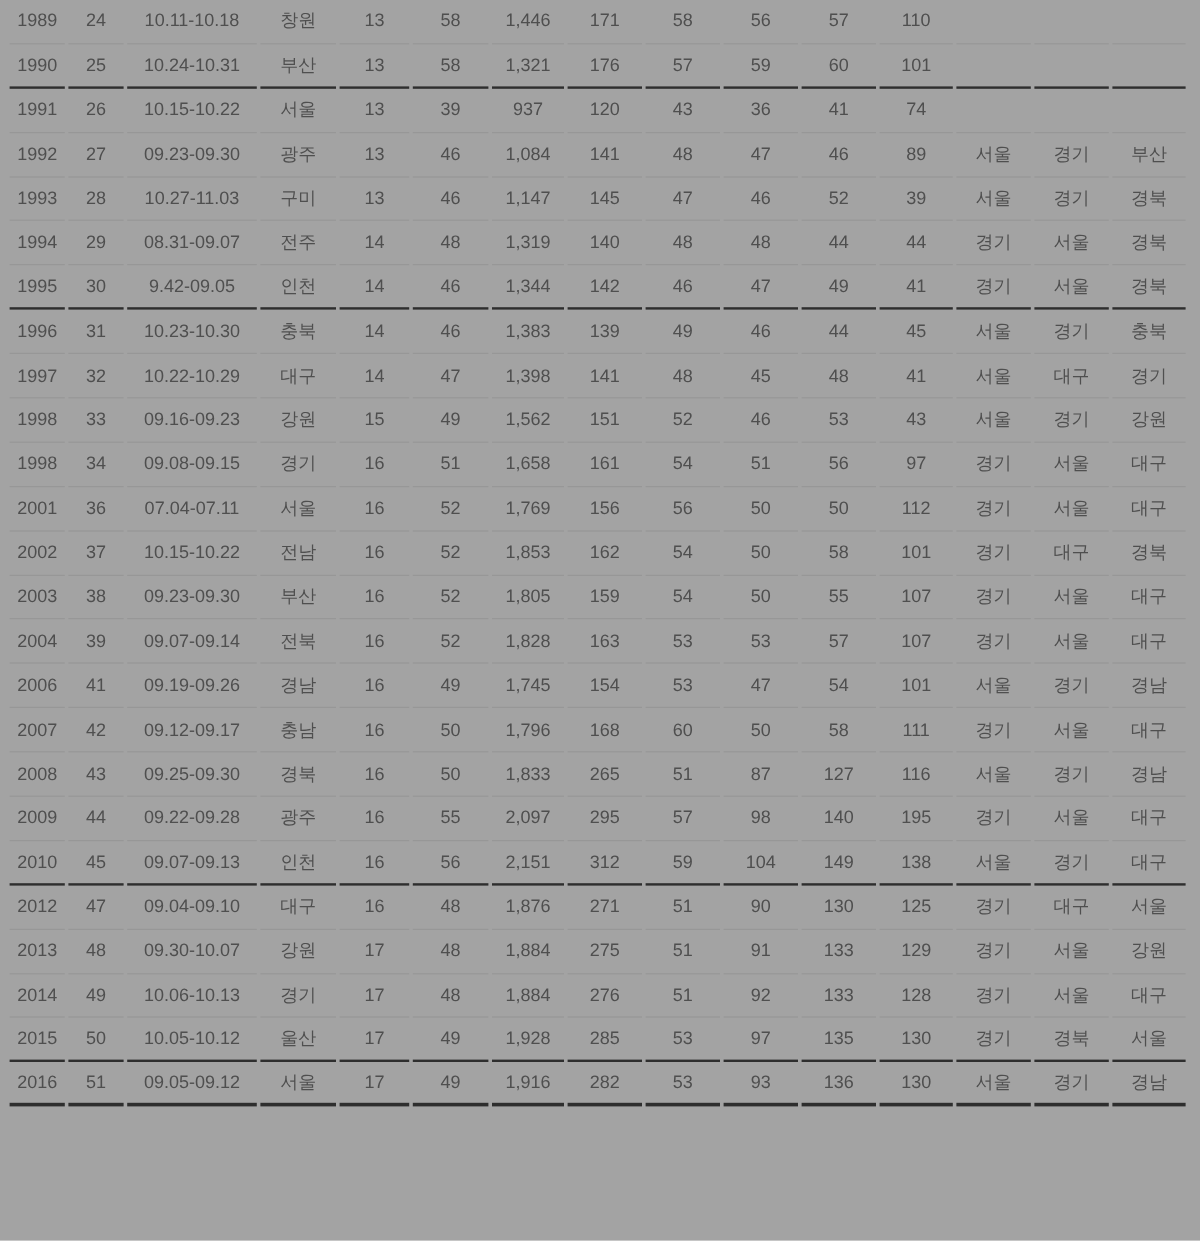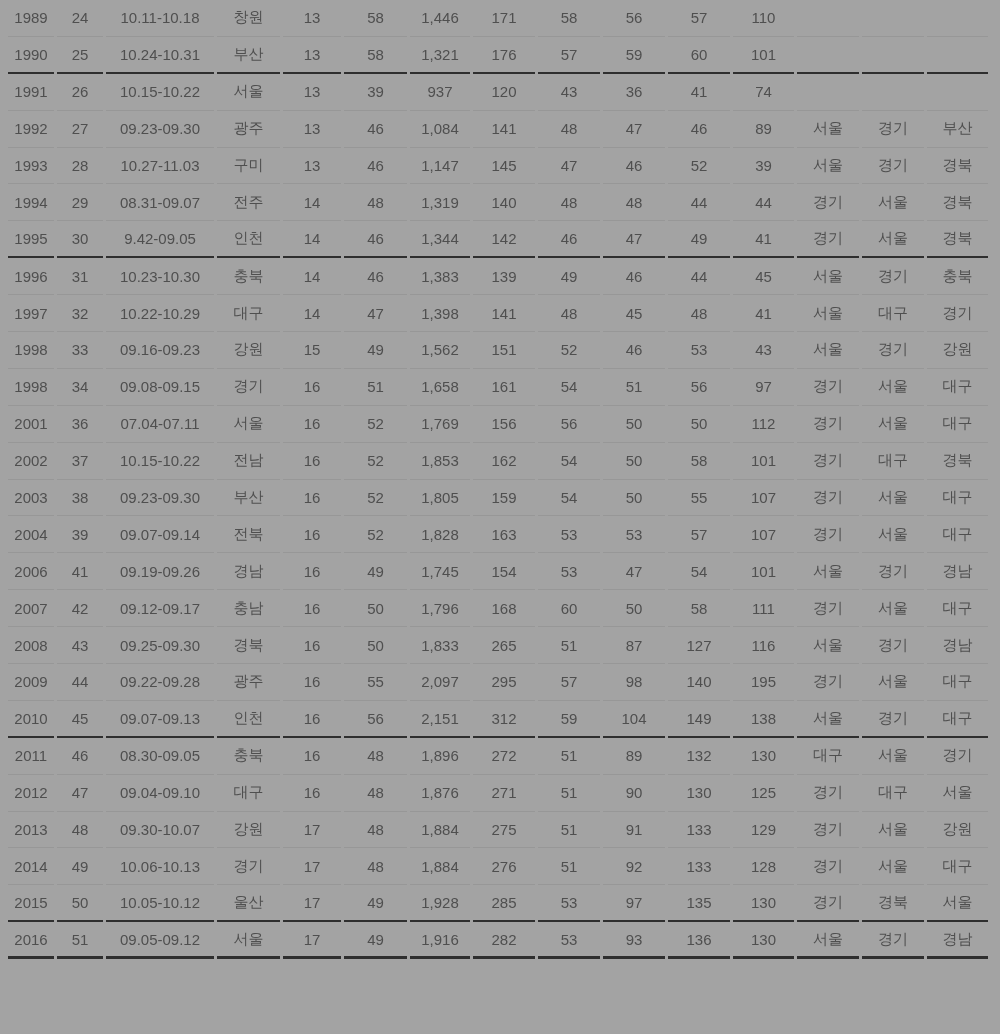--- a/index.html
+++ b/index.html
@@ -398,37 +398,20 @@
           <td>312</td>
           <td>59</td>
           <td>104</td>
           <td>149</td>
           <td>138</td>
           <td>서울</td>
           <td>경기</td>
           <td>대구</td>
         </tr>
         <tr>
-          <td>2011</td>
-          <td>46</td>
-          <td>08.30-09.05</td>
-          <td>충북</td>
-          <td>16</td>
-          <td>48</td>
-          <td>1,896</td>
-          <td>272</td>
-          <td>51</td>
-          <td>89</td>
-          <td>132</td>
-          <td>130</td>
-          <td>대구</td>
-          <td>서울</td>
-          <td>경기</td>
-        </tr>
-        <tr>
           <td>2012</td>
           <td>47</td>
           <td>09.04-09.10</td>
           <td>대구</td>
           <td>16</td>
           <td>48</td>
           <td>1,876</td>
           <td>271</td>
           <td>51</td>
           <td>90</td>

